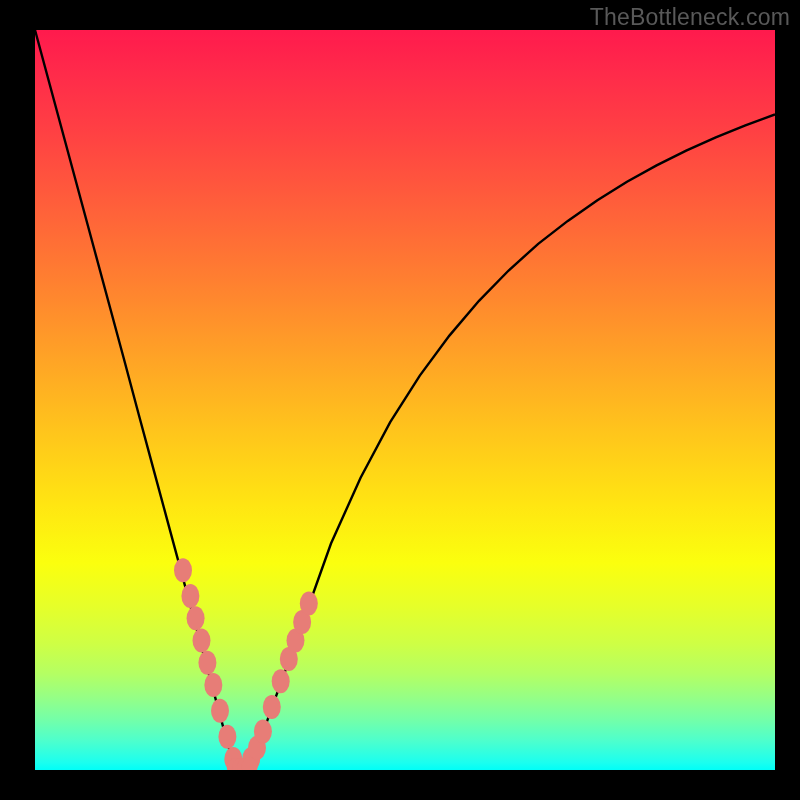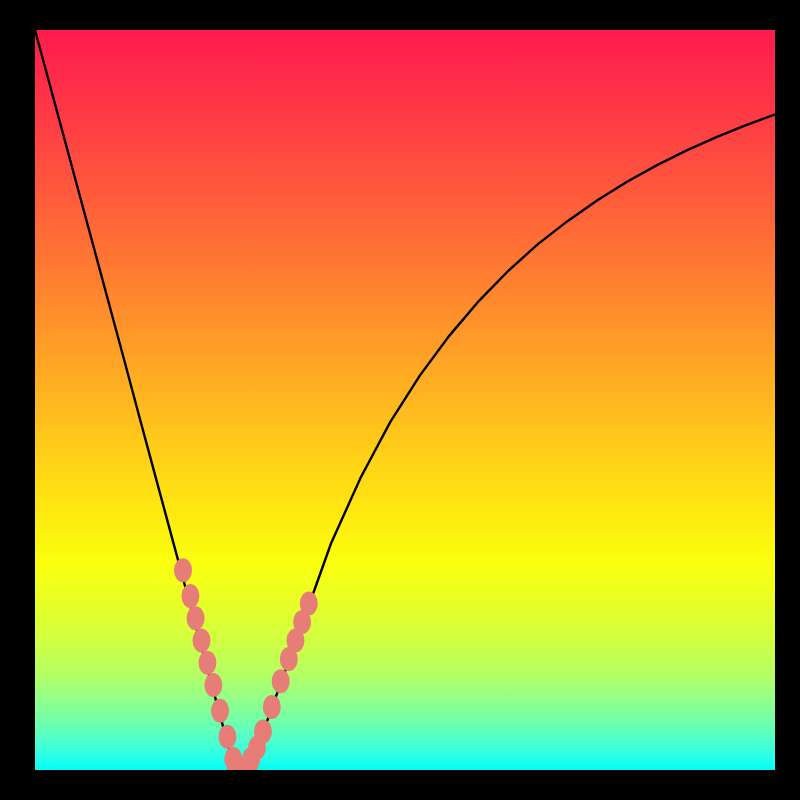--- a/index.html
+++ b/index.html
@@ -92,13 +92,14 @@
           <ellipse cx="260.48" cy="610.50" rx="9" ry="12" fill="#e77d77" stroke="#d96a64" stroke-width="0"></ellipse>
           <ellipse cx="267.14" cy="592.00" rx="9" ry="12" fill="#e77d77" stroke="#d96a64" stroke-width="0"></ellipse>
           <ellipse cx="273.80" cy="573.50" rx="9" ry="12" fill="#e77d77" stroke="#d96a64" stroke-width="0"></ellipse>
           <ellipse cx="199.80" cy="737.04" rx="8" ry="9" fill="#e77d77" stroke="#d96a64" stroke-width="0"></ellipse>
           <ellipse cx="204.98" cy="737.04" rx="8" ry="9" fill="#e77d77" stroke="#d96a64" stroke-width="0"></ellipse>
           <ellipse cx="210.16" cy="737.04" rx="8" ry="9" fill="#e77d77" stroke="#d96a64" stroke-width="0"></ellipse>
           <ellipse cx="214.60" cy="736.30" rx="8" ry="9" fill="#e77d77" stroke="#d96a64" stroke-width="0"></ellipse>
         </g>
     </svg>
   </div>
+  <div class="watermark">TheBottleneck.com</div>
 </div>
 
 </body></html>

